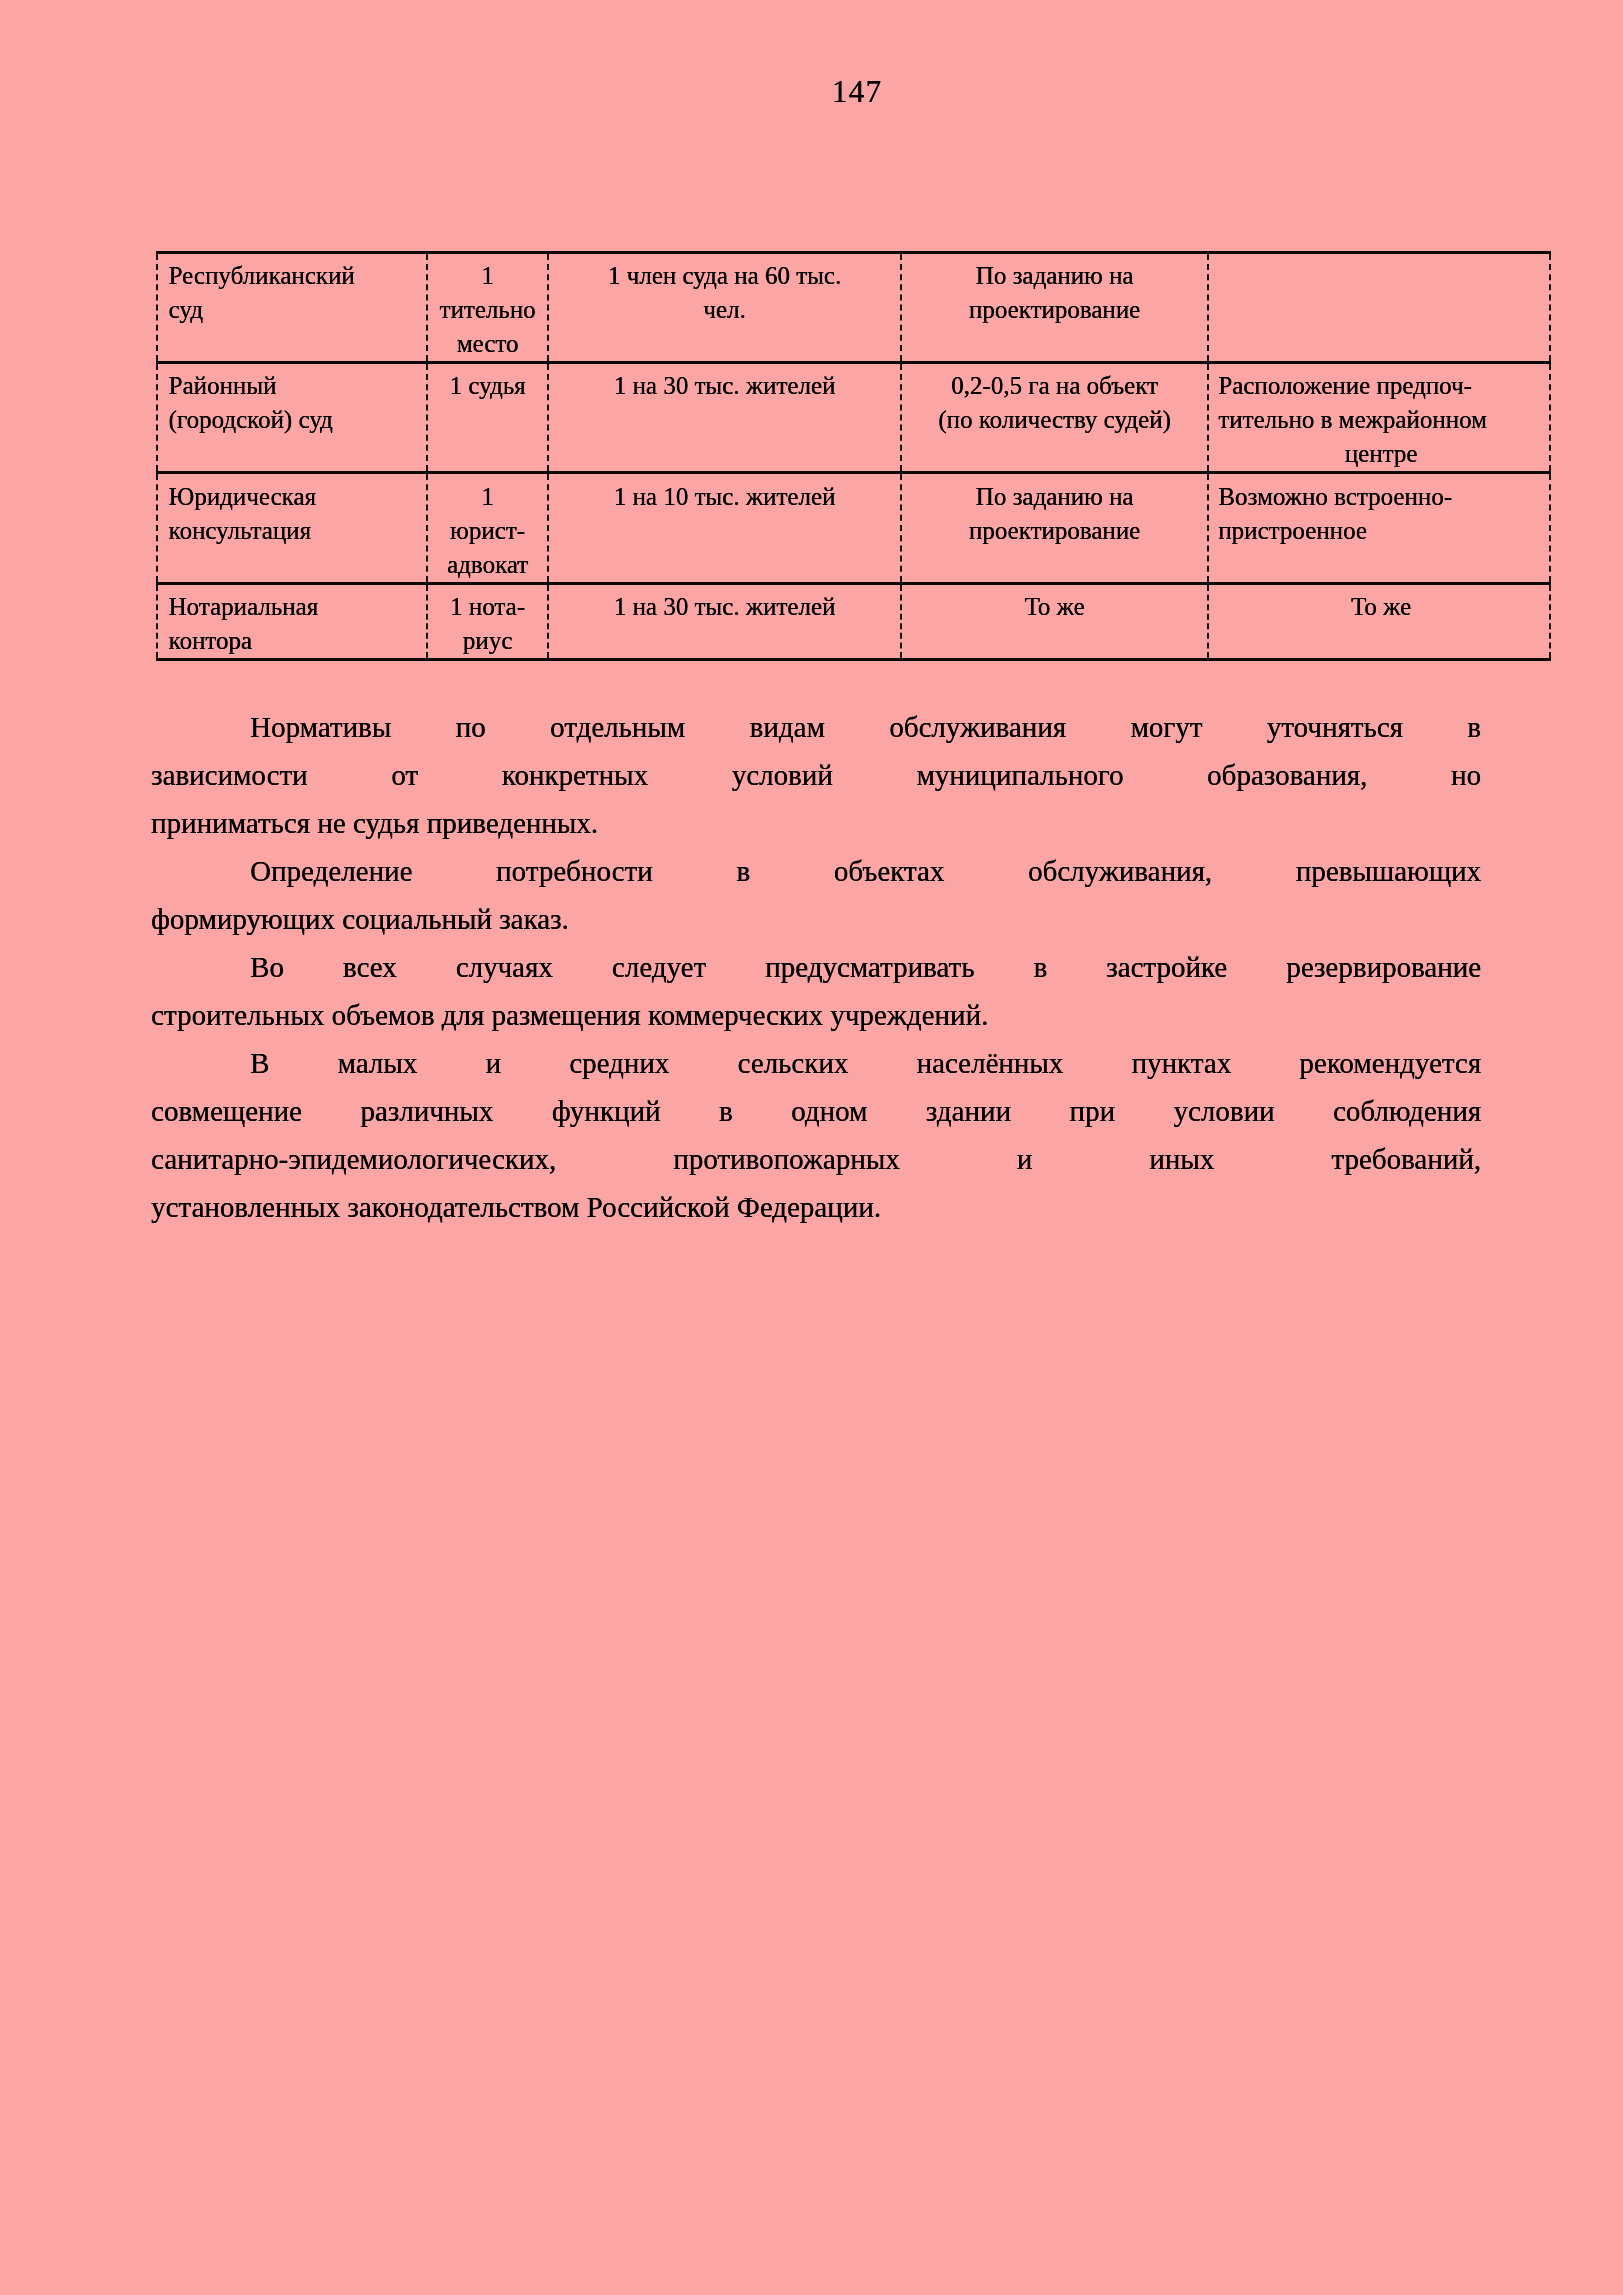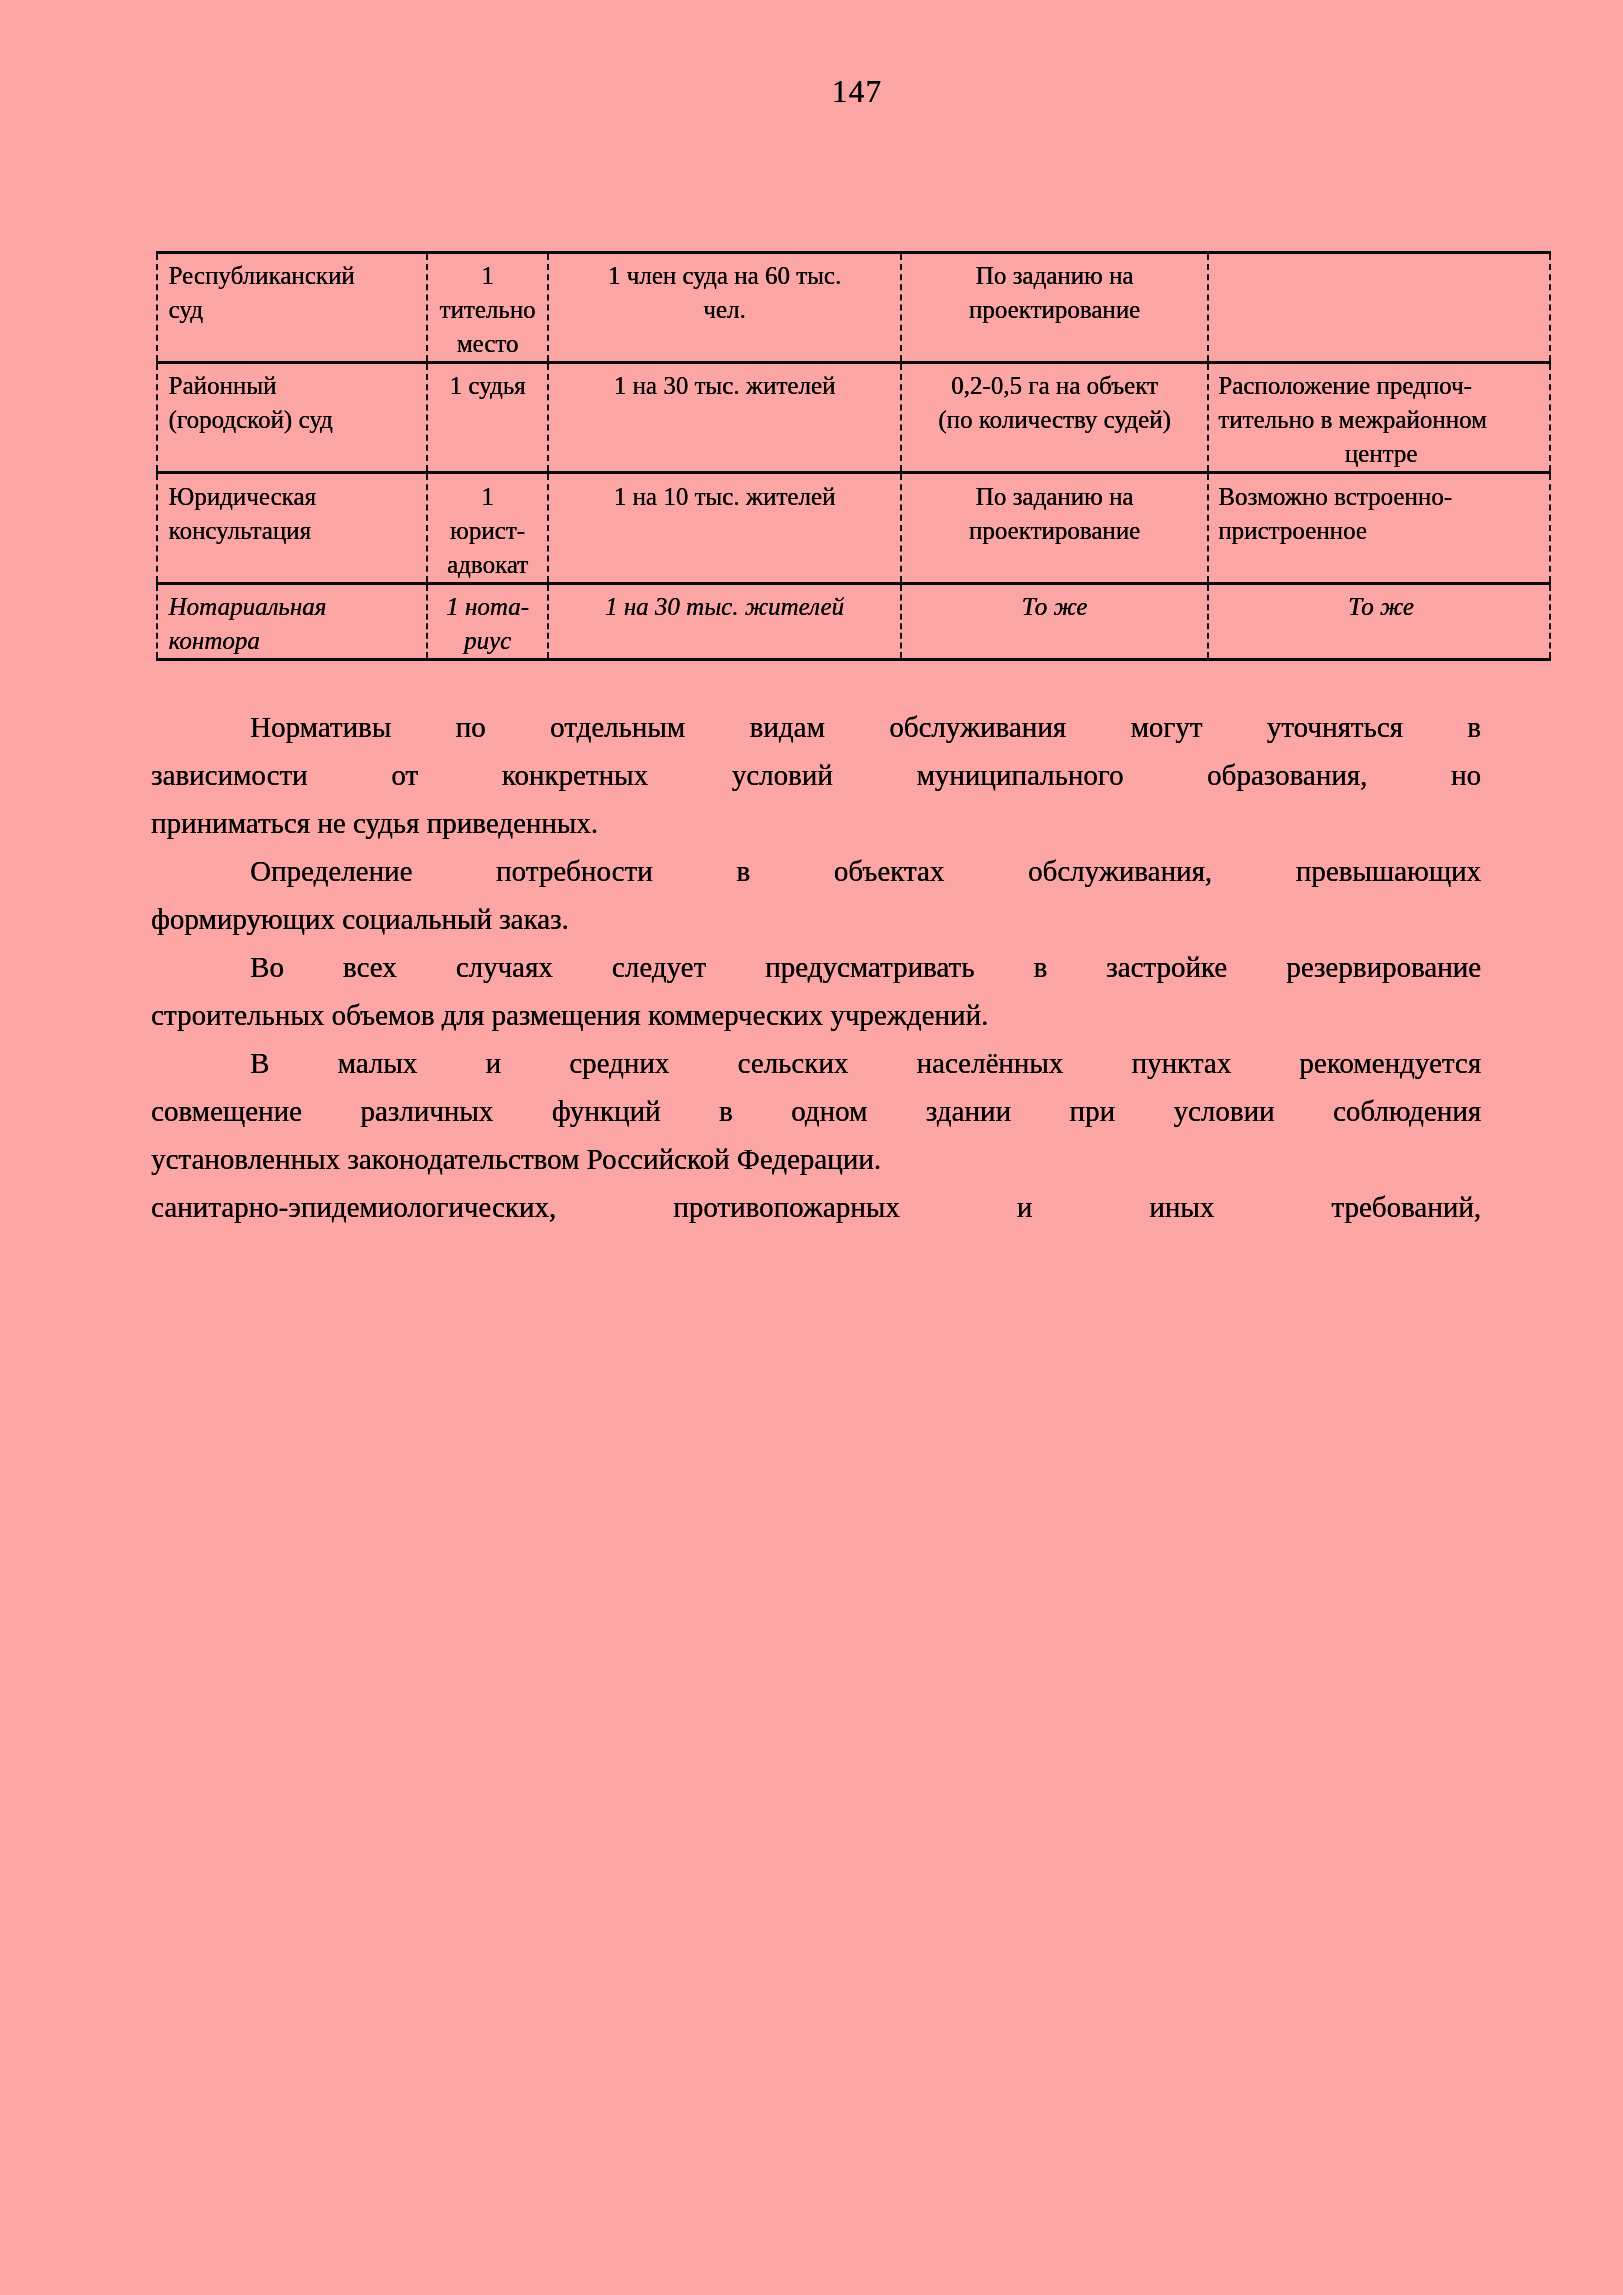--- a/index.html
+++ b/index.html
@@ -46,21 +46,21 @@
     padding: 5.2px 5.2px 0 5.2px;
     font-size: 25px;
     line-height: 34px;
     overflow: hidden;
   }
   .norm-table tr:first-child td { border-top: none; }
   .norm-table td:first-child { border-left: none; }
   .norm-table tr.r0 { height: 106px; }
   .norm-table tr.r1 { height: 108px; }
   .norm-table tr.r2 { height: 108px; }
-  .norm-table tr.r3 { height: 65px; font-style: italic; }
+  .norm-table tr.r3 { height: 65px; }
   .norm-table td:nth-child(1) { text-align: left; padding-left: 10.5px; }
   .norm-table td:nth-child(2),
   .norm-table td:nth-child(3),
   .norm-table td:nth-child(4) { text-align: center; }
   .norm-table td:nth-child(5) { text-align: left; padding-left: 9.2px; }
   
   .norm-table tr.r1 td:nth-child(5) .cell-line:nth-child(3) { text-align: center; }
   .norm-table tr.r3 td:nth-child(5) { text-align: center; }
   
   .body-text {
@@ -192,19 +192,19 @@
         <div class="pline pfirst">Определение потребности в объектах обслуживания, превышающих</div>
         <div class="pline plast">формирующих социальный заказ.</div>
       </div>
       <div>
         <div class="pline pfirst">Во всех случаях следует предусматривать в застройке резервирование</div>
         <div class="pline plast">строительных объемов для размещения коммерческих учреждений.</div>
       </div>
       <div>
         <div class="pline pfirst">В малых и средних сельских населённых пунктах рекомендуется</div>
         <div class="pline">совмещение различных функций в одном здании при условии соблюдения</div>
+        <div class="pline">санитарно-эпидемиологических, противопожарных и иных требований,</div>
         <div class="pline plast">установленных законодательством Российской Федерации.</div>
-        <div class="pline">санитарно-эпидемиологических, противопожарных и иных требований,</div>
       </div>
     </div>
 
 </div>
 
 
 </body></html>

